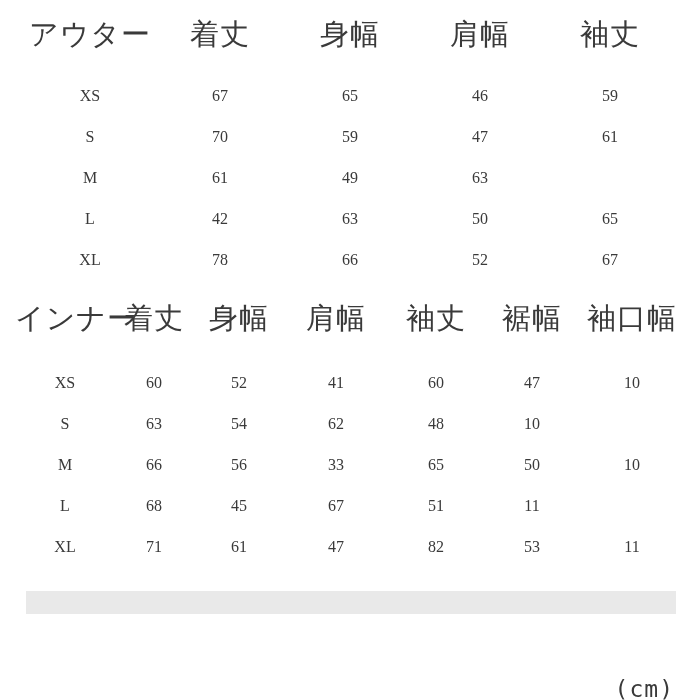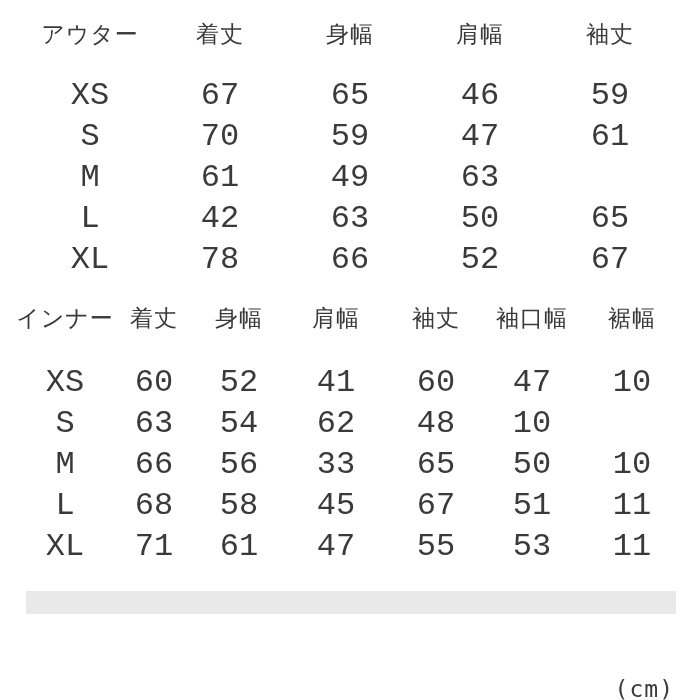--- a/index.html
+++ b/index.html
@@ -27,26 +27,26 @@
   }
   .row.head { height: 45px; }
   #outer-table .row.head { margin-bottom: 18px; }
   #inner-table .row.head { margin-bottom: 21px; }
   .cell {
     text-align: center;
     white-space: nowrap;
   }
   .cell.jp {
     font-family: Liberation Mono, monospace;
-    font-size: 23px;
+    font-size: 29px;
     letter-spacing: 1px;
   }
   .cell.num, .cell.size {
-    font-family: Liberation Mono, monospace;
-    font-size: 32px;
+    font-family: Liberation Serif, serif;
+    font-size: 16px;
   }
   #outer-table .cell { width: 130px; }
   #inner-table .cell:nth-child(1) { width: 100px; }
   #inner-table .cell:nth-child(2) { width: 78px; }
   #inner-table .cell:nth-child(3) { width: 92px; }
   #inner-table .cell:nth-child(4) { width: 102px; }
   #inner-table .cell:nth-child(5) { width: 98px; }
   #inner-table .cell:nth-child(6) { width: 94px; }
   #inner-table .cell:nth-child(7) { width: 106px; }
   #separator-bar {
@@ -113,22 +113,22 @@
     </div>
   </div>
 
 <div class="size-table" id="inner-table">
     <div class="row head">
       <div class="cell jp">インナー</div>
       <div class="cell jp">着丈</div>
       <div class="cell jp">身幅</div>
       <div class="cell jp">肩幅</div>
       <div class="cell jp">袖丈</div>
+      <div class="cell jp">裾幅</div>
       <div class="cell jp">袖口幅</div>
-      <div class="cell jp">裾幅</div>
     </div>
     <div class="row data">
       <div class="cell size">XS</div>
       <div class="cell num">60</div>
       <div class="cell num">52</div>
       <div class="cell num">41</div>
       <div class="cell num">60</div>
       <div class="cell num">47</div>
       <div class="cell num">10</div>
     </div>
@@ -145,32 +145,31 @@
       <div class="cell num">66</div>
       <div class="cell num">56</div>
       <div class="cell num">33</div>
       <div class="cell num">65</div>
       <div class="cell num">50</div>
       <div class="cell num">10</div>
     </div>
     <div class="row data">
       <div class="cell size">L</div>
       <div class="cell num">68</div>
-      <div class="cell num">58</div>
       <div class="cell num">45</div>
       <div class="cell num">67</div>
       <div class="cell num">51</div>
       <div class="cell num">11</div>
     </div>
     <div class="row data">
       <div class="cell size">XL</div>
       <div class="cell num">71</div>
       <div class="cell num">61</div>
       <div class="cell num">47</div>
-      <div class="cell num">55</div>
+      <div class="cell num">82</div>
       <div class="cell num">53</div>
       <div class="cell num">11</div>
     </div>
   </div>
 
 <div id="separator-bar"></div>
 
 <div id="unit-label">(cm)</div>
 
 </body></html>

